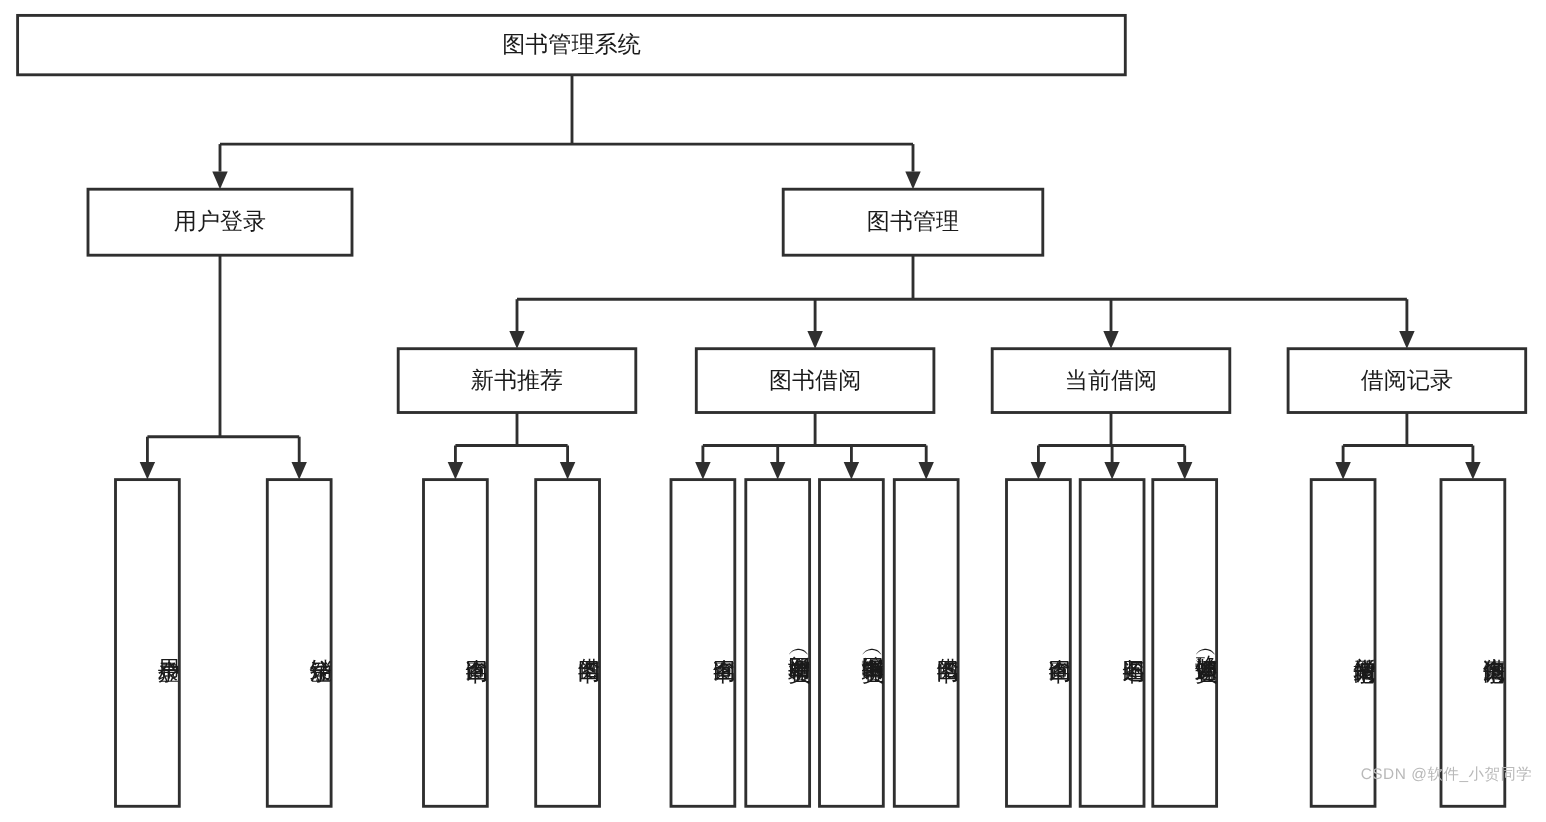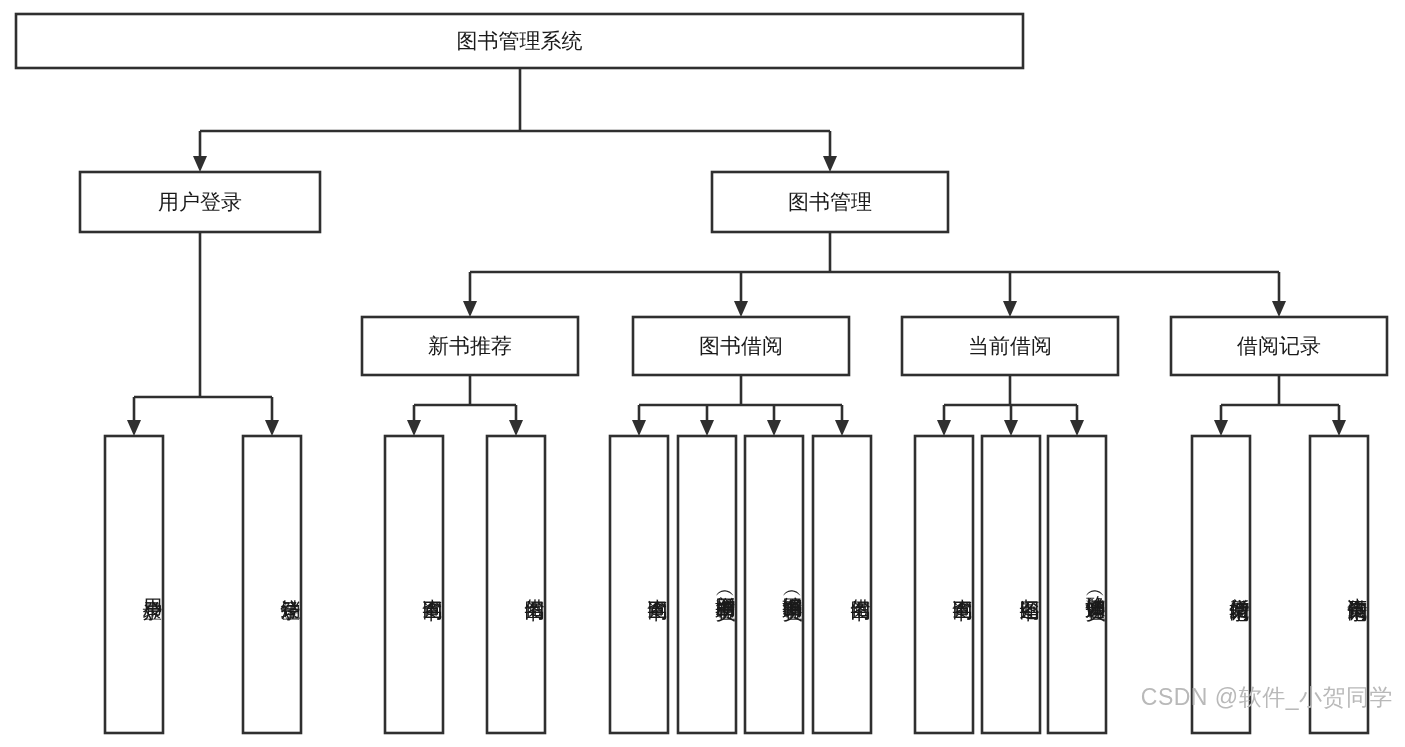--- a/index.html
+++ b/index.html
@@ -64,21 +64,21 @@
     display: flex;
     align-items: flex-start;
     justify-content: center;
     pointer-events: none;
   }
   .watermark {
     position: absolute;
     right: 12px;
     bottom: 6px;
     font-family: "Liberation Sans", "DejaVu Sans", sans-serif;
-    font-size: 23px;
+    font-size: 14px;
     color: #b9b9b9;
     letter-spacing: 0.5px;
     white-space: nowrap;
   }
 </style>
 </head>
 <body>
 
 <div id="diagram-root">
 

